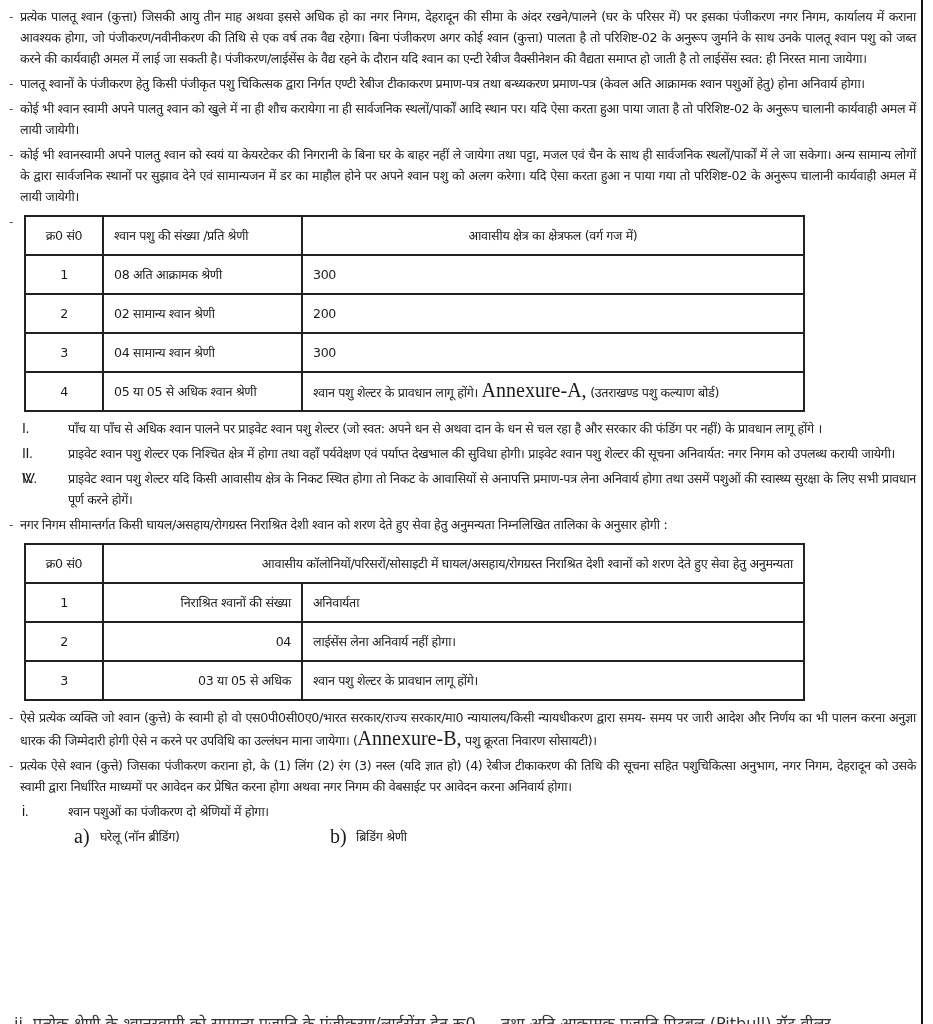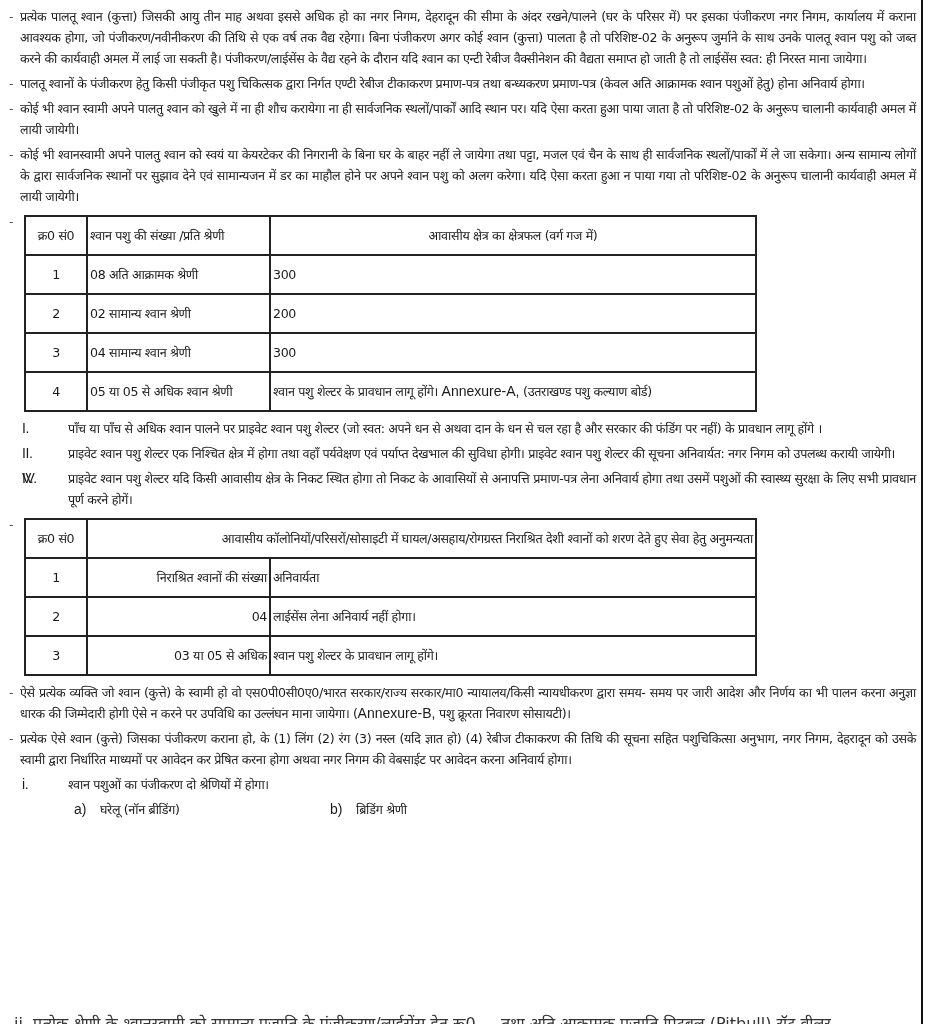--- a/index.html
+++ b/index.html
@@ -27,30 +27,30 @@
     .roman {
       position: relative; padding-left: 62px; margin: 0 0 4px 0; text-align: justify;
     }
     .roman .num {
       position: absolute; left: 16px; top: 0; font-family: "Liberation Sans", sans-serif; font-size: 14px;
     }
     table.grid {
       border-collapse: collapse; margin: 8px 0 6px 18px; font-size: 12.6px;
     }
     table.grid td {
-      border: 2px solid #222; height: 37px; padding: 0 2px; vertical-align: middle;
+      border: 2px solid #222; height: 37px; padding: 0 10px; vertical-align: middle;
     }
     table.grid td.c { text-align: center; }
     .t1 td:nth-child(1) { width: 56px; }
     .t1 td:nth-child(2) { width: 177px; }
     .t1 td:nth-child(3) { width: 480px; }
     .t2 td:nth-child(1) { width: 56px; }
     .t2 td:nth-child(2) { width: 177px; text-align: right; }
     .t2 td:nth-child(3) { width: 480px; }
-    .latin { font-family: Liberation Sans, sans-serif; font-size: 14px; letter-spacing: 0; }
+    .latin { font-family: Liberation Serif, serif; font-size: 20px; letter-spacing: 0; }
     .sub-row { position: relative; height: 24px; margin-left: 60px; }
     .sub-row span { position: absolute; top: 0; }
     .cut { position: absolute; left: 14px; top: 1012px; width: 905px; height: 14px; overflow: hidden; color: #333; }
   </style>
 </head>
 <body>
 
 <div class="page">
   <div class="right-rule"></div>
 
@@ -121,20 +121,21 @@
     <div class="roman">
       <span class="num">IV.</span>
     </div>
     <div class="roman">
       <span class="num">V.</span>
       <span>प्राइवेट श्वान पशु शेल्टर यदि किसी आवासीय क्षेत्र के निकट स्थित होगा तो निकट के आवासियों से अनापत्ति प्रमाण-पत्र लेना अनिवार्य होगा तथा उसमें पशुओं की स्वास्थ्य सुरक्षा के लिए सभी प्रावधान पूर्ण करने होगें।</span>
     </div>
 
     <div class="para">
       <span class="bullet">-</span>
+      <span>नगर निगम सीमान्तर्गत किसी घायल/असहाय/रोगग्रस्त निराश्रित देशी श्वान को शरण देते हुए सेवा हेतु अनुमन्यता निम्नलिखित तालिका के अनुसार होगी :</span>
     </div>
 
     <table class="grid t2">
       <tbody>
           <tr>
         <td class="c">क्र0 सं0</td>
         <td colspan="2">आवासीय कॉलोनियों/परिसरों/सोसाइटी में घायल/असहाय/रोगग्रस्त निराश्रित देशी श्वानों को शरण देते हुए सेवा हेतु अनुमन्यता</td>
       </tr>
       <tr>
         <td class="c">1</td>

